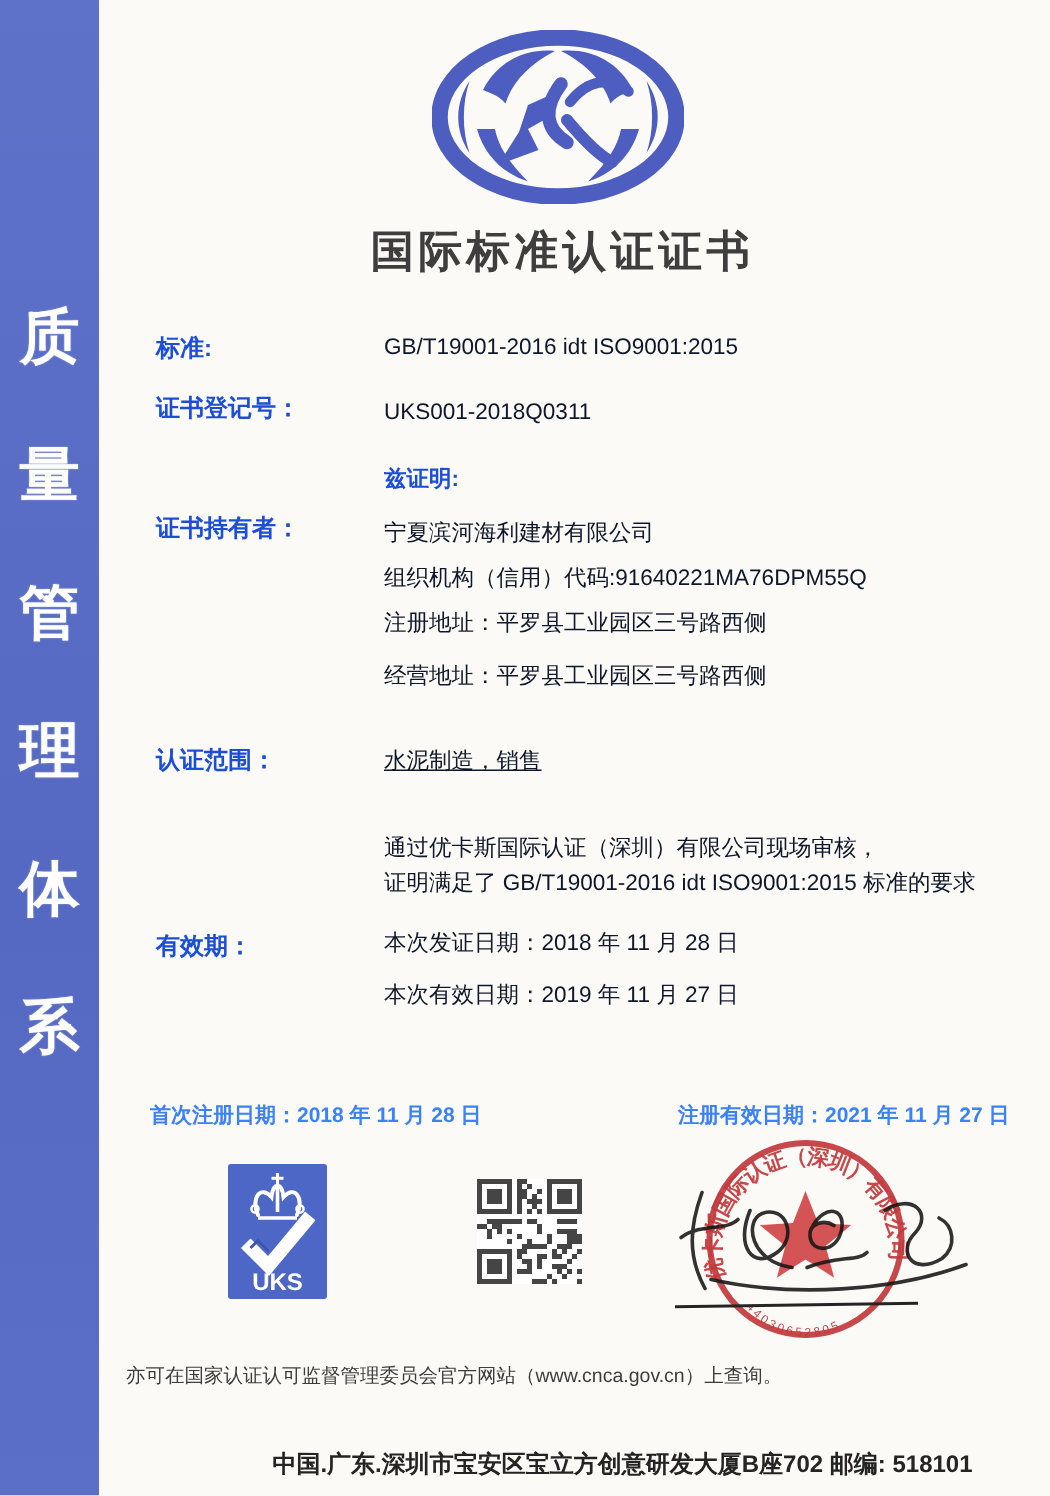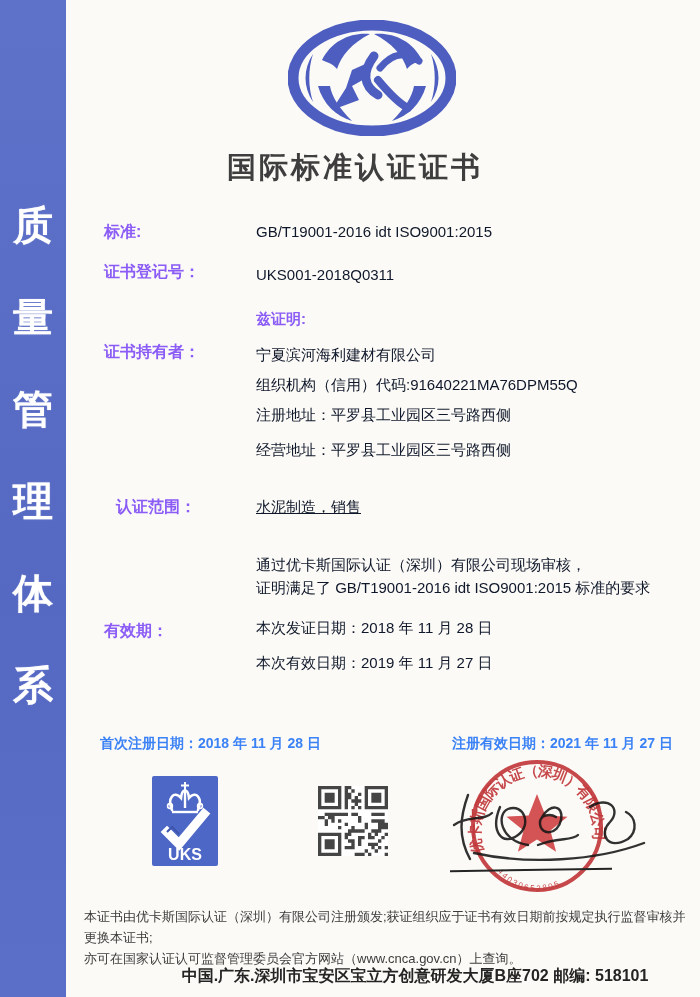--- a/index.html
+++ b/index.html
@@ -15,24 +15,24 @@
     left:0;top:0;width:66px;height:997px;
     background:linear-gradient(180deg,#5e72ca 0%,#5569c2 60%,#5b6ec8 100%);
     display:flex;flex-direction:column;align-items:center;
     padding-top:205px;box-sizing:border-box;gap:52px;
   }
   .side-band span{
     color:#ffffff;font-size:40px;font-weight:bold;line-height:1;
     text-shadow:0 0 1px rgba(255,255,255,.6);
   }
   .cert-title{
-    top:148px;left:72px;width:566px;text-align:center;
+    top:148px;left:92px;width:566px;text-align:center;
     font-size:29px;font-weight:bold;letter-spacing:3px;color:#3e3e3e;
   }
-  .label{font-size:16px;font-weight:bold;color:#8b5cf6;}
+  .label{font-size:16px;font-weight:bold;color:#1d4ed8;}
   .value{font-size:15px;color:#0f172a;}
   .small-date{font-size:14px;font-weight:600;color:#3b82f6;}
   .footer-line{font-size:13px;color:#3c3c3c;line-height:21px;}
   .footer-addr{font-size:16px;font-weight:bold;color:#242424;text-align:center;}
   .sig-line{
     left:450px;top:869px;width:162px;height:2px;background:#242424;
     transform:rotate(-0.8deg);
   }
   .qr-box{left:318px;top:786px;width:70px;height:70px;background:#fff;}
 </style>
@@ -75,21 +75,21 @@
 <div class="abs value" style="left:256px;top:266px;">UKS001-2018Q0311</div>
 
 <div class="abs label" style="left:256px;top:310px;font-size:15px;">兹证明:</div>
 
 <div class="abs label" style="left:104px;top:342px;">证书持有者：</div>
 <div class="abs value" style="left:256px;top:346px;">宁夏滨河海利建材有限公司</div>
 <div class="abs value" style="left:256px;top:376px;">组织机构（信用）代码:91640221MA76DPM55Q</div>
 <div class="abs value" style="left:256px;top:406px;">注册地址：平罗县工业园区三号路西侧</div>
 <div class="abs value" style="left:256px;top:441px;">经营地址：平罗县工业园区三号路西侧</div>
 
-<div class="abs label" style="left:116px;top:497px;">认证范围：</div>
+<div class="abs label" style="left:104px;top:497px;">认证范围：</div>
 <div class="abs value" style="left:256px;top:498px;text-decoration:underline;">水泥制造，销售</div>
 
 <div class="abs value" style="left:256px;top:556px;">通过优卡斯国际认证（深圳）有限公司现场审核，</div>
 <div class="abs value" style="left:256px;top:579px;">证明满足了 GB/T19001-2016 idt ISO9001:2015 标准的要求</div>
 
 <div class="abs label" style="left:104px;top:621px;">有效期：</div>
 <div class="abs value" style="left:256px;top:619px;">本次发证日期：2018 年 11 月 28 日</div>
 <div class="abs value" style="left:256px;top:654px;">本次有效日期：2019 年 11 月 27 日</div>
 
 <div class="abs small-date" style="left:100px;top:735px;">首次注册日期：2018 年 11 月 28 日</div>
@@ -139,16 +139,15 @@
     <path d="M62,32 C52,56 64,72 80,60 C94,50 86,28 70,34 C58,39 62,66 90,70"></path>
     <path d="M104,42 C112,28 126,30 123,45 C120,60 103,61 102,49 C101,40 112,38 118,42"></path>
     <path d="M100,70 C120,62 134,66 140,60"></path>
     <path d="M152,32 C170,20 184,34 172,47 C160,59 170,76 190,64 C200,56 198,42 188,37"></path>
     <path d="M36,78 C90,90 158,86 206,68"></path>
   </g>
 </svg>
 <div class="abs sig-line"></div>
 
 <div class="abs" style="left:84px;top:906px;width:606px;">
-  <div class="footer-line">本证书由优卡斯国际认证（深圳）有限公司注册颁发;获证组织应于证书有效日期前按规定执行监督审核并更换本证书;</div>
   <div class="footer-line">亦可在国家认证认可监督管理委员会官方网站（www.cnca.gov.cn）上查询。</div>
 </div>
 <div class="abs footer-addr" style="left:130px;top:966px;width:570px;">中国.广东.深圳市宝安区宝立方创意研发大厦B座702 邮编: 518101</div>
 
 </body></html>

